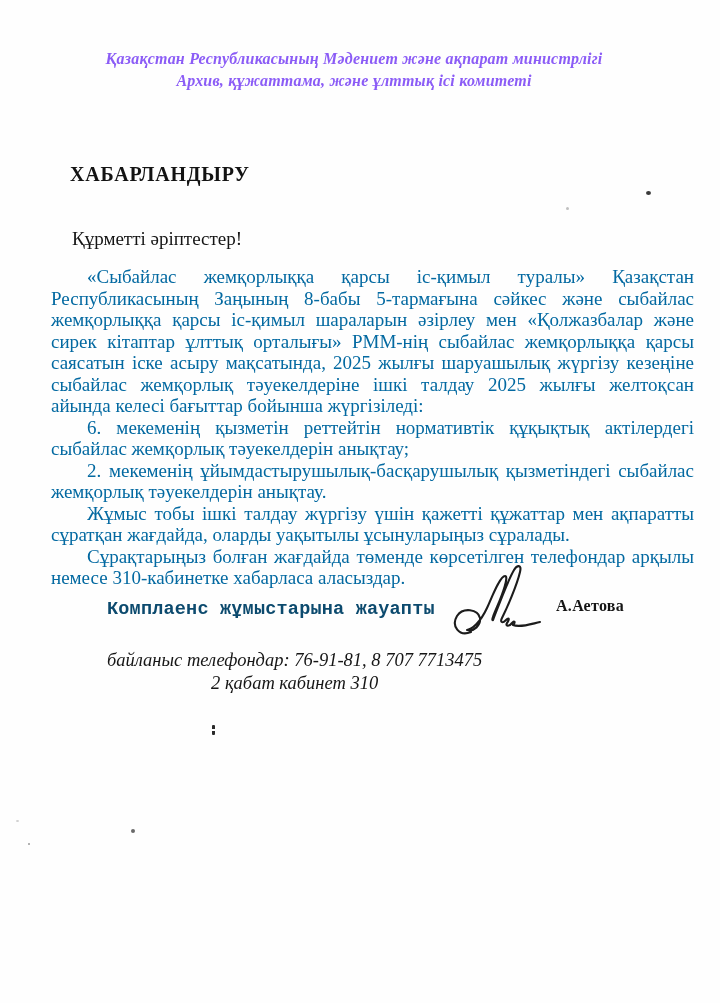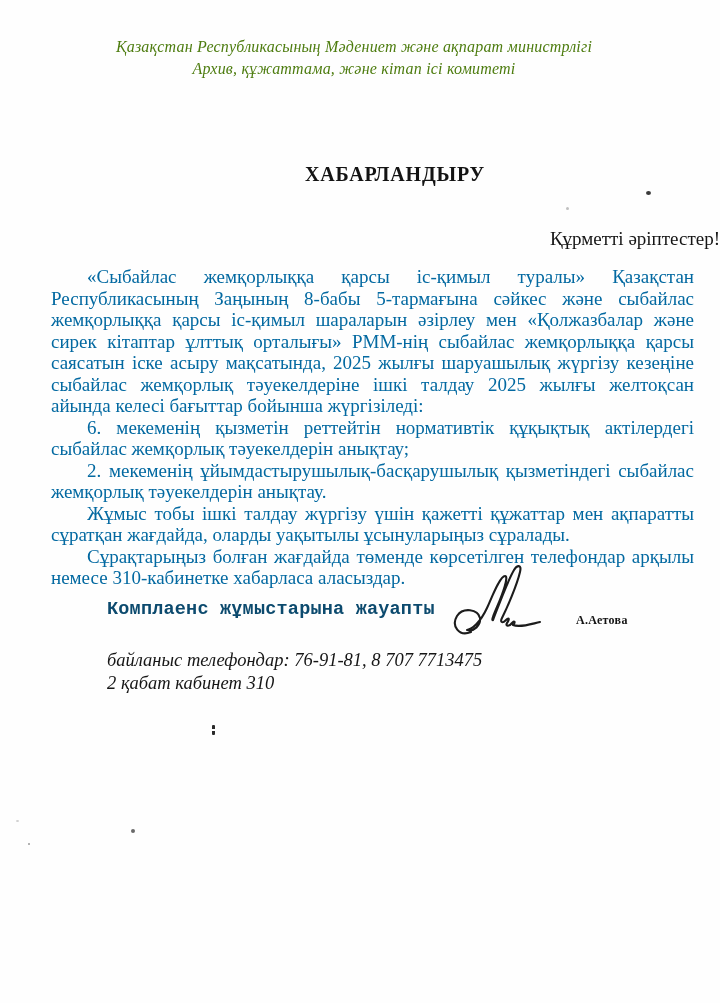--- a/index.html
+++ b/index.html
@@ -11,39 +11,39 @@
     overflow: hidden;
   }
   .page {
     position: relative;
     width: 720px; height: 1003px;
     background: #fefefe;
   }
 
   
   .doc-header {
-    position: absolute; top: 36px; left: 0; right: 12px;
+    position: absolute; top: 48px; left: 0; right: 12px;
     text-align: center;
-    font-style: italic; font-weight: 400;
+    font-style: italic; font-weight: 700;
     font-size: 16px; line-height: 22.4px;
     letter-spacing: 0.2px;
-    color: #4d7c0f;
+    color: #8b5cf6;
   }
 
   
   .doc-title {
     position: absolute; top: 163px; left: 70px; right: 0;
-    text-align: center;
+    text-align: left;
     font-weight: 700; font-size: 20px; letter-spacing: 0.8px;
     margin: 0; color: #131313;
   }
 
   .salutation {
     position: absolute; top: 228px; left: 72px; right: 0;
-    text-align: right;
+    text-align: left;
     font-size: 19px; color: #151515;
   }
 
   
   .doc-body {
     position: absolute; top: 266px; left: 51px; width: 643px;
     font-size: 19px; line-height: 21.5px;
     text-align: justify;
     color: #0369a1;
   }
@@ -54,51 +54,51 @@
     position: absolute; top: 599px; left: 107px;
     font-weight: 700; font-size: 18.5px; color: #0c4a6e;
     letter-spacing: 0.2px;
     font-family: Liberation Mono, monospace;
   }
   .sig-mark {
     position: absolute; top: 563px; left: 450px;
     width: 92px; height: 76px;
   }
   .sig-name {
-    position: absolute; top: 613px; left: 556px;
-    font-weight: 700; font-size: 12px; color: #141414;
+    position: absolute; top: 597px; left: 556px;
+    font-weight: 700; font-size: 16px; color: #141414;
     letter-spacing: 0.3px;
-    margin-left: 20px;
   }
 
   
   .contact {
     position: absolute; top: 649px; left: 107px;
     font-style: italic; font-size: 18.5px; line-height: 23px;
     color: #161616;
+    text-align: center;
   }
 
   
   .speck { position: absolute; border-radius: 1px; }
   .speck-a { top: 725px; left: 212px; width: 3px; height: 10px;
              background: linear-gradient(#2a2a2a 0 40%, rgba(0,0,0,0) 40% 58%, #2a2a2a 58% 100%); }
   .speck-b { top: 191px; left: 646px; width: 5px; height: 4px; background: #3a3a3a; border-radius: 50%; }
   .speck-c { top: 207px; left: 566px; width: 3px; height: 3px; background: #c0c0c0; border-radius: 50%; }
   .speck-d { top: 829px; left: 131px; width: 4px; height: 4px; background: #6a6a6a; border-radius: 50%; }
   .speck-e { top: 843px; left: 28px; width: 2px; height: 2px; background: #9a9a9a; border-radius: 50%; }
   .speck-f { top: 820px; left: 16px; width: 3px; height: 2px; background: #d0d0d0; border-radius: 50%; }
 </style>
 </head>
 <body>
 
 <div class="page">
 
   <div class="doc-header">
     <div>Қазақстан Республикасының Мәдениет және ақпарат министрлігі</div>
-    <div>Архив, құжаттама, және кітап ісі комитеті</div>
+    <div>Архив, құжаттама, және ұлттық ісі комитеті</div>
   </div>
 
   <h1 class="doc-title">ХАБАРЛАНДЫРУ</h1>
 
   <div class="salutation">Құрметті әріптестер!</div>
 
   <div class="doc-body">
     <p>«Сыбайлас жемқорлыққа қарсы іс-қимыл туралы» Қазақстан Республикасының Заңының 8-бабы 5-тармағына сәйкес және сыбайлас жемқорлыққа қарсы іс-қимыл шараларын әзірлеу мен «Қолжазбалар және сирек кітаптар ұлттық орталығы» РММ-нің сыбайлас жемқорлыққа қарсы саясатын іске асыру мақсатында, 2025 жылғы шаруашылық жүргізу кезеңіне сыбайлас жемқорлық тәуекелдеріне ішкі талдау 2025 жылғы желтоқсан айында келесі бағыттар бойынша жүргізіледі:</p>
     <p>6. мекеменің қызметін реттейтін нормативтік құқықтық актілердегі сыбайлас жемқорлық тәуекелдерін анықтау;</p>
     <p>2. мекеменің ұйымдастырушылық-басқарушылық қызметіндегі сыбайлас жемқорлық тәуекелдерін анықтау.</p>

